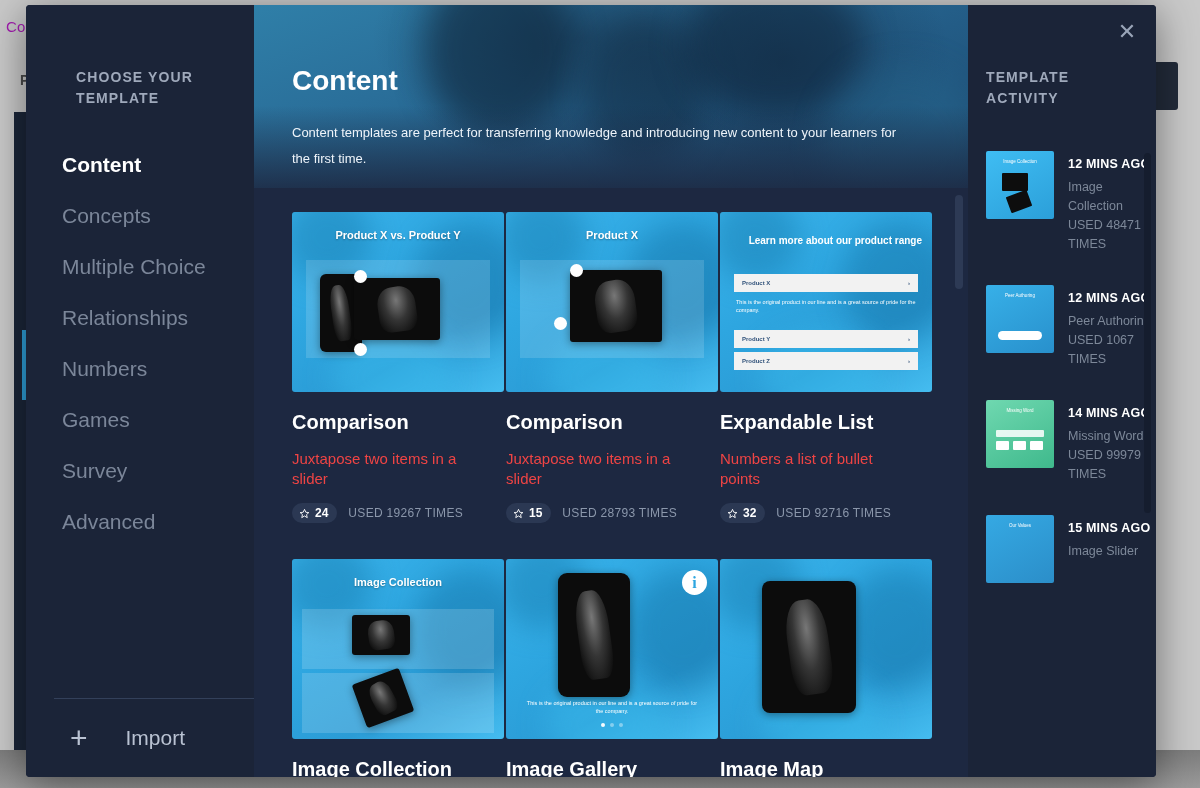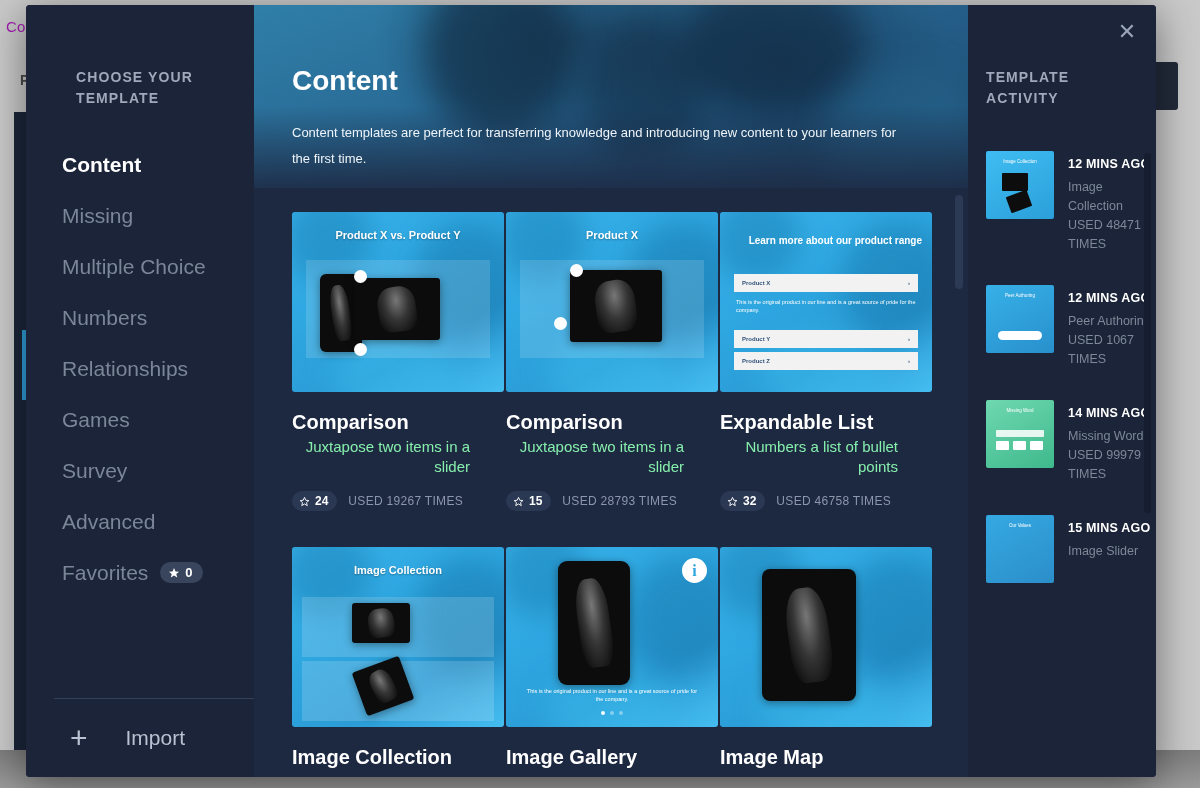--- a/index.html
+++ b/index.html
@@ -236,21 +236,21 @@
     display: flex; justify-content: center; gap: 5px; z-index: 5;
   }
   .gal-dots i { width: 4px; height: 4px; border-radius: 50%; background: rgba(255,255,255,.95); display:block; }
   .gal-dots i.dim { background: rgba(255,255,255,.4); }
 
   .card-title {
     margin-top: 18px; font-size: 20px; font-weight: bold; color: #ffffff;
     line-height: 24px;
   }
   .card-desc {
-    margin-top: 3px; font-size: 15px; color: #86efac; line-height: 20px; text-align: right;
+    margin-top: 15px; font-size: 15px; color: #ef4444; line-height: 20px;
   }
   .card-meta {
     margin-top: 14px; display: flex; align-items: center; gap: 11px;
   }
   .star-pill {
     display: inline-flex; align-items: center; gap: 5px;
     background: #2b3853; border-radius: 11px;
     padding: 3px 9px 3px 7px;
     font-size: 12px; font-weight: bold; color: #ffffff;
   }
@@ -331,48 +331,39 @@
   <div id="close-btn">✕</div>
 
   <div id="sidebar">
     <div id="sidebar-heading">CHOOSE YOUR
 TEMPLATE</div>
 
     <div class="nav-item active">
       <span>Content</span>
     </div>
     <div class="nav-item">
-      <span>Missing</span>
+      <span>Concepts</span>
     </div>
     <div class="nav-item">
       <span>Multiple Choice</span>
     </div>
     <div class="nav-item">
+      <span>Relationships</span>
+    </div>
+    <div class="nav-item">
       <span>Numbers</span>
     </div>
     <div class="nav-item">
-      <span>Relationships</span>
-    </div>
-    <div class="nav-item">
       <span>Games</span>
     </div>
     <div class="nav-item">
       <span>Survey</span>
     </div>
     <div class="nav-item">
       <span>Advanced</span>
-    </div>
-    <div class="nav-item">
-      <span>Favorites</span>
-      <span class="fav-badge">
-        <svg viewBox="0 0 24 24">
-            <polygon fill="#ffffff" points="12,2 15,9 22,9.5 16.5,14 18.5,21 12,17 5.5,21 7.5,14 2,9.5 9,9"></polygon>
-          </svg>
-        <span>0</span>
-      </span>
     </div>
 
     <div id="sidebar-divider"></div>
     <div id="import-row">
       <span id="import-plus">+</span>
       <span id="import-label">Import</span>
     </div>
   </div>
 
   <div id="main">
@@ -463,21 +454,21 @@
           </div>
           <div class="card-title">Expandable List</div>
           <div class="card-desc">Numbers a list of bullet points</div>
           <div class="card-meta">
             <span class="star-pill">
               <svg viewBox="0 0 24 24">
                   <polygon fill="none" stroke="#ffffff" stroke-width="2" points="12,3 14.8,9.3 21.5,10 16.4,14.4 18,21 12,17.4 6,21 7.6,14.4 2.5,10 9.2,9.3"></polygon>
                 </svg>
               <span>32</span>
             </span>
-            <span class="used-text">USED 46758 TIMES</span>
+            <span class="used-text">USED 92716 TIMES</span>
           </div>
         </div>
 
       </div>
 
       <div class="card-row">
 
         <div class="card">
           <div class="thumb">
             <div class="thumb-shade ts1"></div>

